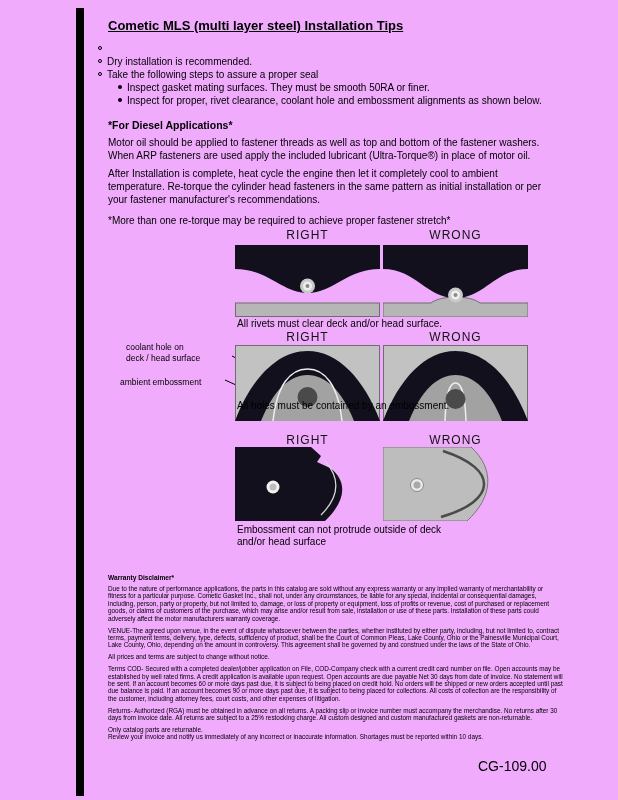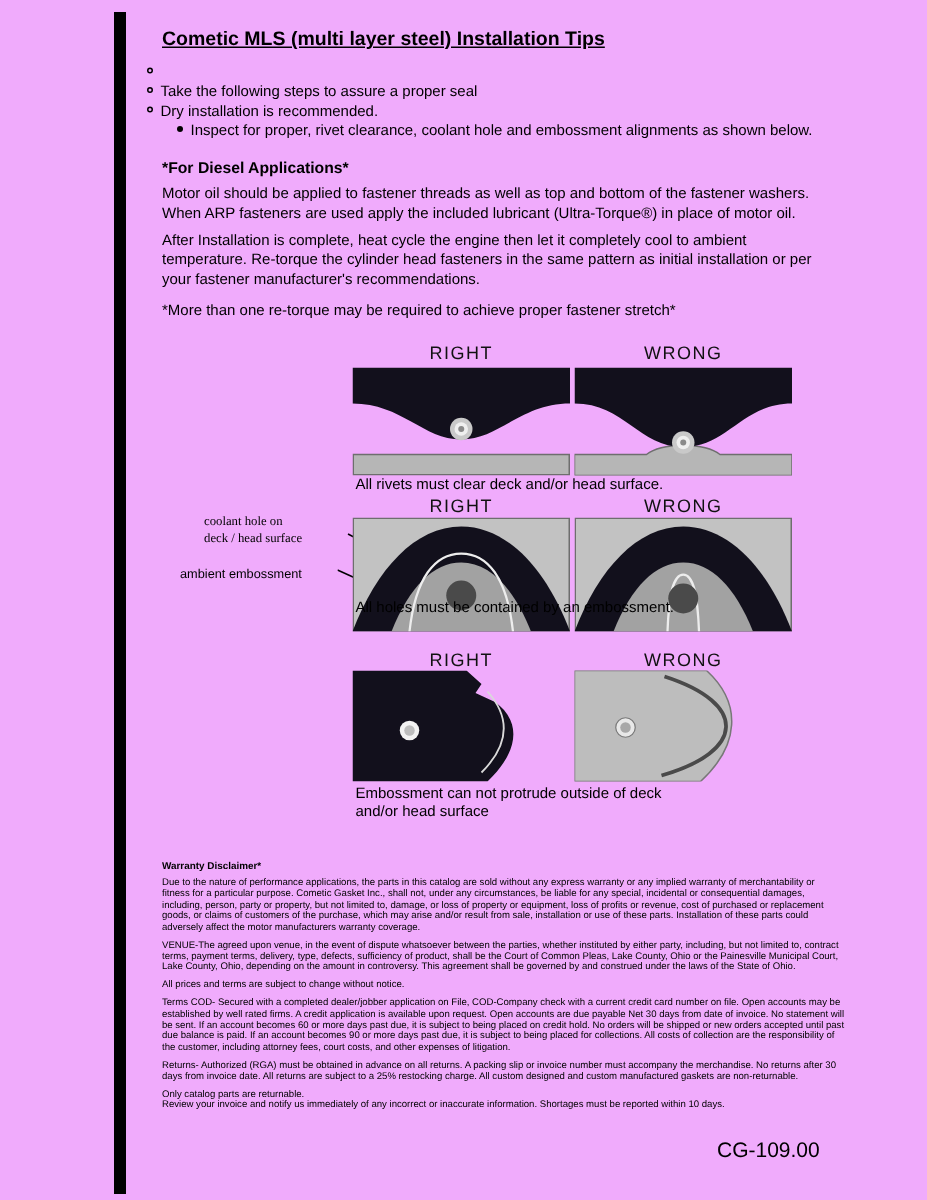--- a/index.html
+++ b/index.html
@@ -42,24 +42,27 @@
 
   <div class="left-bar"></div>
 
   <div class="top-text">
     <div class="page-title">Cometic MLS (multi layer steel) Installation Tips</div>
 
     <div class="tip-line">
       <span class="marker-hollow"></span>
     </div>
     <div class="tip-line">
+      <span class="marker-hollow"></span><span>Dry installation is recommended.</span>
+    </div>
+    <div class="tip-line">
       <span class="marker-hollow"></span><span>Take the following steps to assure a proper seal</span>
     </div>
-    <div class="tip-line">
-      <span class="marker-hollow"></span><span>Dry installation is recommended.</span>
+    <div class="tip-line tip-sub">
+      <span class="marker-filled"></span><span>Inspect gasket mating surfaces.  They must be smooth 50RA or finer.</span>
     </div>
     <div class="tip-line tip-sub">
       <span class="marker-filled"></span><span>Inspect for proper, rivet clearance, coolant hole and embossment alignments as shown below.</span>
     </div>
 
     <div class="diesel-heading">*For Diesel Applications*</div>
     <div class="body-para">Motor oil should be applied to fastener threads as well as top and bottom of the fastener washers. When ARP fasteners are used apply the included lubricant (Ultra-Torque®) in place of motor oil.</div>
     <div class="body-para">After Installation is complete, heat cycle the engine then let it completely cool to ambient temperature. Re-torque the cylinder head fasteners in the same pattern as initial installation or per your fastener manufacturer's recommendations.</div>
     <div class="note-line">*More than one re-torque may be required to achieve proper fastener stretch*</div>
   </div>
@@ -85,21 +88,21 @@
       <circle cx="72.5" cy="50" r="4.5" fill="#efefef"></circle>
       <circle cx="72.5" cy="50" r="2" fill="#8a8a8a"></circle>
     </g>
   </svg>
 
   <div class="diagram-caption" style="left:237px; top:318px;">All rivets must clear deck and/or head surface.</div>
 
   <div class="rw-label" style="left:235px; top:330px;">RIGHT</div>
   <div class="rw-label" style="left:383px; top:330px;">WRONG</div>
 
-  <div class="callout" style="left:136px; top:342px; width:95px;font-family:Liberation Serif, serif;">
+  <div class="callout" style="left:126px; top:342px; width:95px;">
     <div>coolant hole on</div>
     <div>deck / head surface</div>
   </div>
   <div class="callout" style="left:120px; top:377px; width:110px;">ambient embossment</div>
 
   <svg class="abs" style="left:225px; top:348px;" width="90" height="72" viewBox="0 0 90 72">
     <line x1="7" y1="8" x2="80" y2="46" stroke="#000" stroke-width="1"></line>
     <line x1="0" y1="32" x2="53" y2="56" stroke="#000" stroke-width="1"></line>
   </svg>
 

